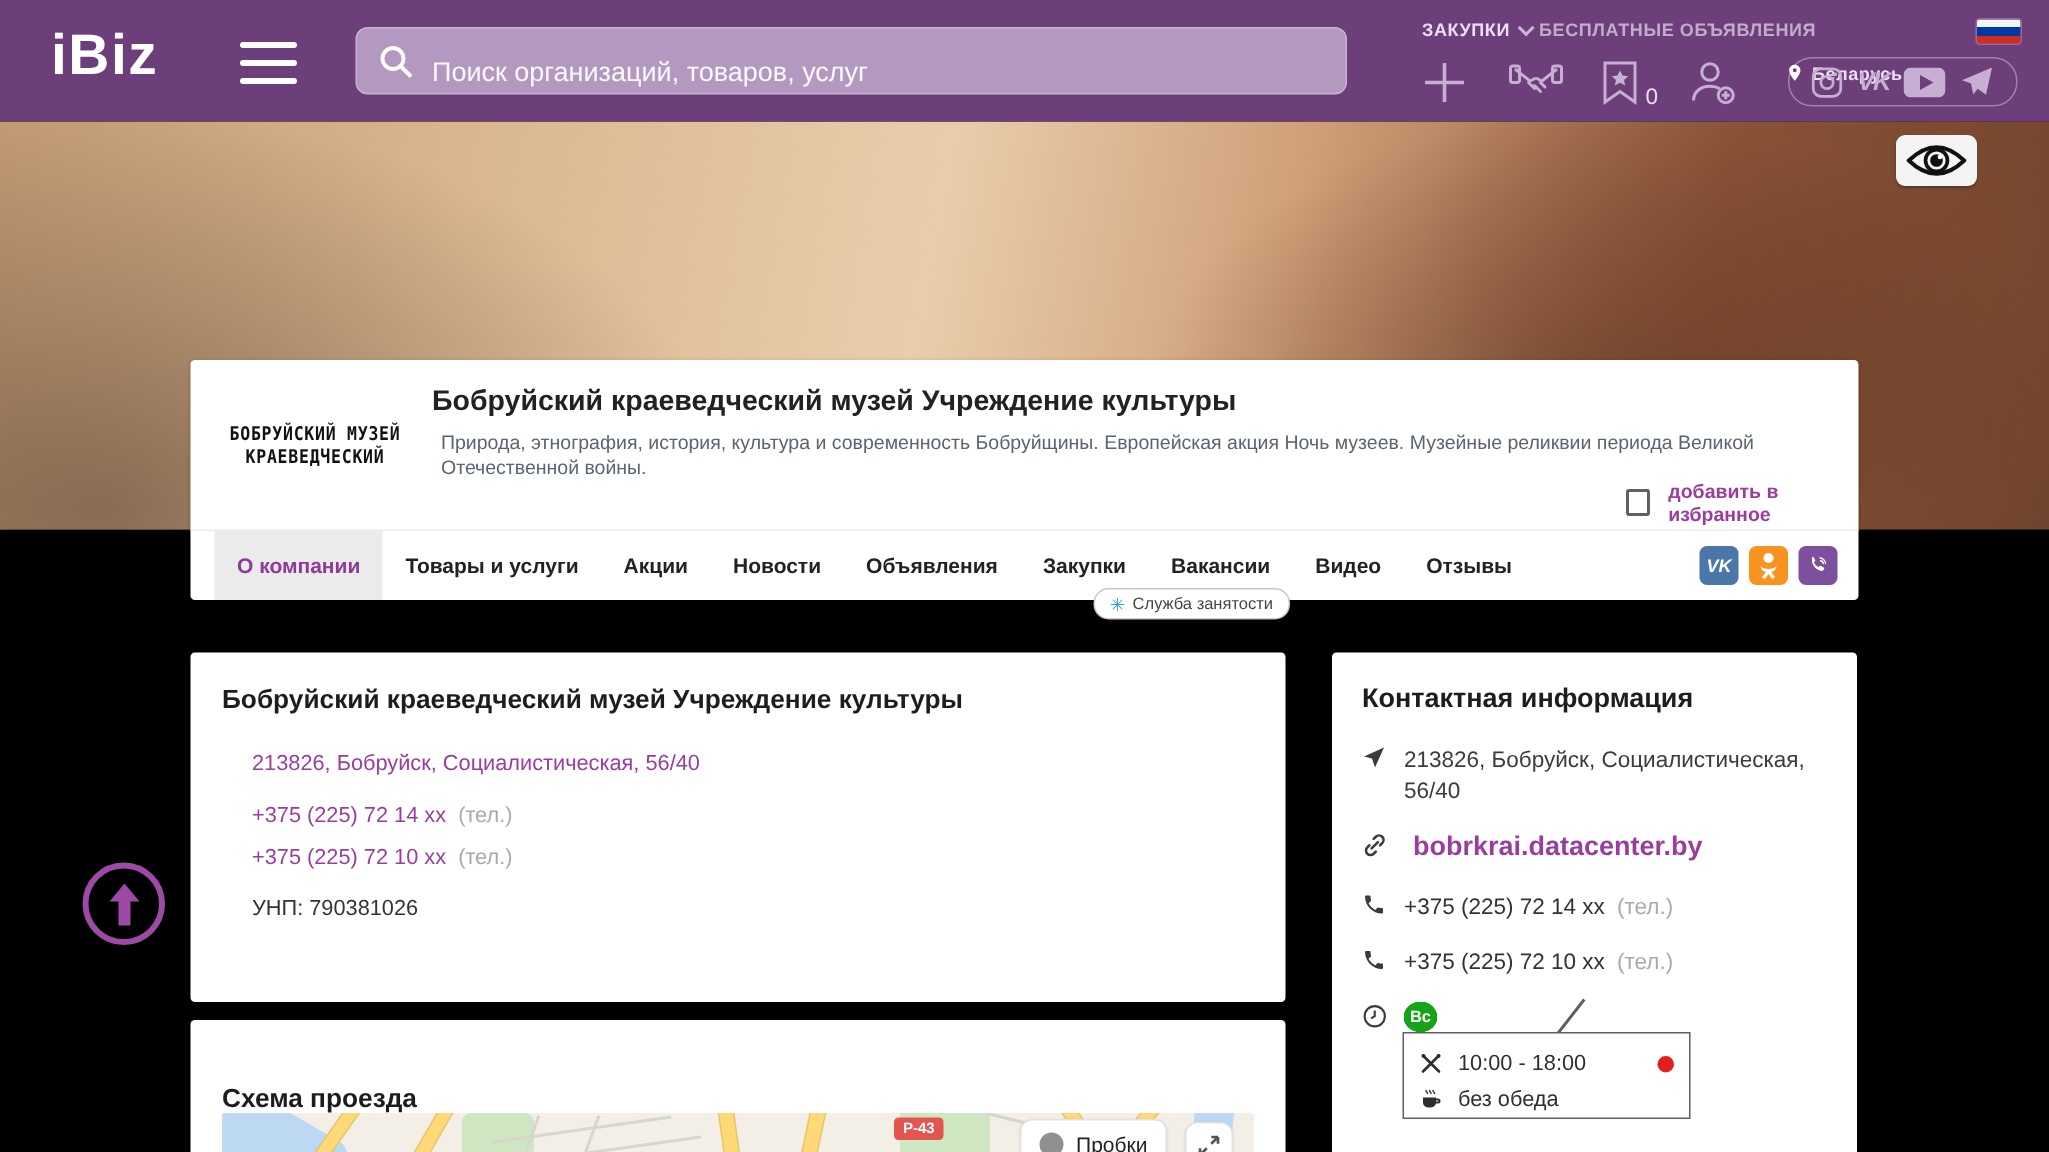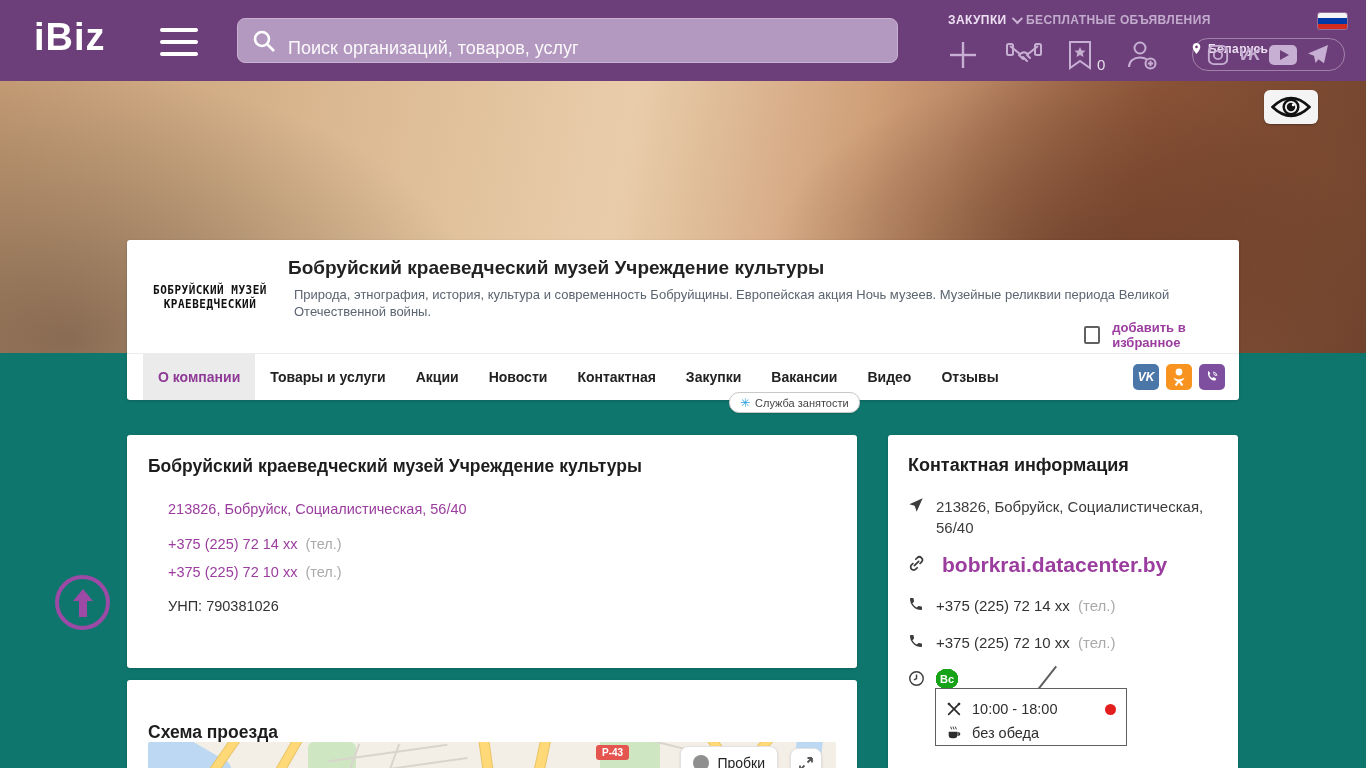--- a/index.html
+++ b/index.html
@@ -1,18 +1,18 @@
 <!DOCTYPE html>
 <html><head>
 <meta charset="utf-8">
 <style>
   * { margin:0; padding:0; box-sizing:border-box; }
   html,body { width:1366px; height:768px; overflow:hidden; background:#dedede;
     font-family:"Liberation Sans","DejaVu Sans",sans-serif; }
-  .page { position:relative; width:1366px; height:768px; overflow:hidden; background:#0f766e; }
+  .page { position:relative; width:1366px; height:768px; overflow:hidden; background:#000000; }
 
   
   .topbar { position:absolute; left:0; top:0; width:1366px; height:81px; background:#6d3f7a; z-index:30; }
   .logo { position:absolute; left:34px; top:16px; font-size:38px; font-weight:800; color:#fff; letter-spacing:1px; cursor:pointer; }
   .burger { position:absolute; left:160px; top:28px; width:38px; height:28px; cursor:pointer; display:flex; flex-direction:column; justify-content:space-between; }
   .burger i { display:block; height:4px; background:#fff; border-radius:2px; }
   .search-box { position:absolute; left:237px; top:18px; width:661px; height:45px; background:#b398bf; border:1px solid #c9b1d2; border-radius:8px; display:flex; align-items:center; padding:0 14px; }
   .search-box svg { flex:0 0 auto; margin-right:12px; }
   .search-box input { flex:1; background:transparent; border:none; outline:none; font-size:18px; color:#fff; font-family:inherit;margin-top:16px; }
   .search-box input::placeholder { color:#fff; opacity:.95; }
@@ -94,21 +94,21 @@
   .rbadge { position:absolute; left:448px; top:3px; background:#e5554f; color:#fff; font-size:10px; font-weight:bold; padding:2px 6px; border-radius:3px; }
   .traffic-btn { position:absolute; right:58px; top:4px; height:34px; background:#fff; border:1px solid #e2e2e2; border-radius:8px; box-shadow:0 1px 2px rgba(0,0,0,.15); display:flex; align-items:center; gap:8px; padding:0 12px; font-size:14px; color:#222; cursor:pointer; }
   .traffic-dot { width:16px; height:16px; border-radius:50%; background:#8f8f8f; }
   .expand-btn { position:absolute; right:14px; top:6px; width:32px; height:32px; background:#fff; border:1px solid #e2e2e2; border-radius:8px; box-shadow:0 1px 2px rgba(0,0,0,.15); display:flex; align-items:center; justify-content:center; cursor:pointer; color:#555; }
 
   
   .contact-card { left:888px; top:435px; width:350px; height:420px; padding:20px; }
   .k-title { font-size:18px; font-weight:bold; color:#1d1d1d; margin-bottom:20px; }
   .k-row { position:relative; padding-left:28px; margin-bottom:16px; font-size:15px; color:#3c3c3c; line-height:21px; }
   .k-ico { position:absolute; left:0; top:1px; color:#4a4a4a; }
-  .k-site { color:#9b3d9e; font-weight:bold; font-size:21px; cursor:pointer; }
+  .k-site { color:#9b3d9e; font-weight:bold; font-size:18px; cursor:pointer; }
   .k-ph .num { color:#333; cursor:pointer; } .k-ph .note { color:#aaa; margin-left:4px; }
   .days { display:flex; gap:6px; }
   .pill { width:22px; height:20px; border-radius:50%; color:#fff; font-size:11px; font-weight:bold; display:flex; align-items:center; justify-content:center; cursor:pointer; }
   .pill.green { background:#17a317; } .pill.red { background:#e8211d; }
   .sched-tip { position:absolute; left:47px; top:253px; width:192px; background:#fff; border:1.5px solid #5f5f5f; padding:8px 10px 0 10px; z-index:5; }
   .tip-tail { position:absolute; left:158px; top:228px; width:1.5px; height:30px; background:#5f5f5f; transform:rotate(38deg); }
   .tip-row { display:flex; align-items:center; gap:10px; font-size:14.5px; color:#2e2e2e; height:24px; }
   .red-dot { width:11px; height:11px; border-radius:50%; background:#e31e1e; margin-left:auto; }
 
   
@@ -229,21 +229,21 @@
     <p class="c-desc">Природа, этнография, история, культура и современность Бобруйщины. Европейская акция Ночь музеев. Музейные реликвии периода Великой Отечественной войны.</p>
     <div class="fav-row">
       <span class="fav-box"></span>
       <span class="fav-lbl">добавить в избранное</span>
     </div>
     <nav class="tabbar">
       <div class="tab active">О компании</div>
       <div class="tab">Товары и услуги</div>
       <div class="tab">Акции</div>
       <div class="tab">Новости</div>
-      <div class="tab">Контактная</div>
+      <div class="tab">Объявления</div>
       <div class="tab">Закупки</div>
       <div class="tab">Вакансии</div>
       <div class="tab">Видео</div>
       <div class="tab">Отзывы</div>
     </nav>
     <div class="card-socials">
       <span class="sq vk">VK</span>
       <span class="sq ok">
         <svg width="14" height="18" viewBox="0 0 14 18" fill="#fff">
             <circle cx="7" cy="4" r="3.4"></circle>

